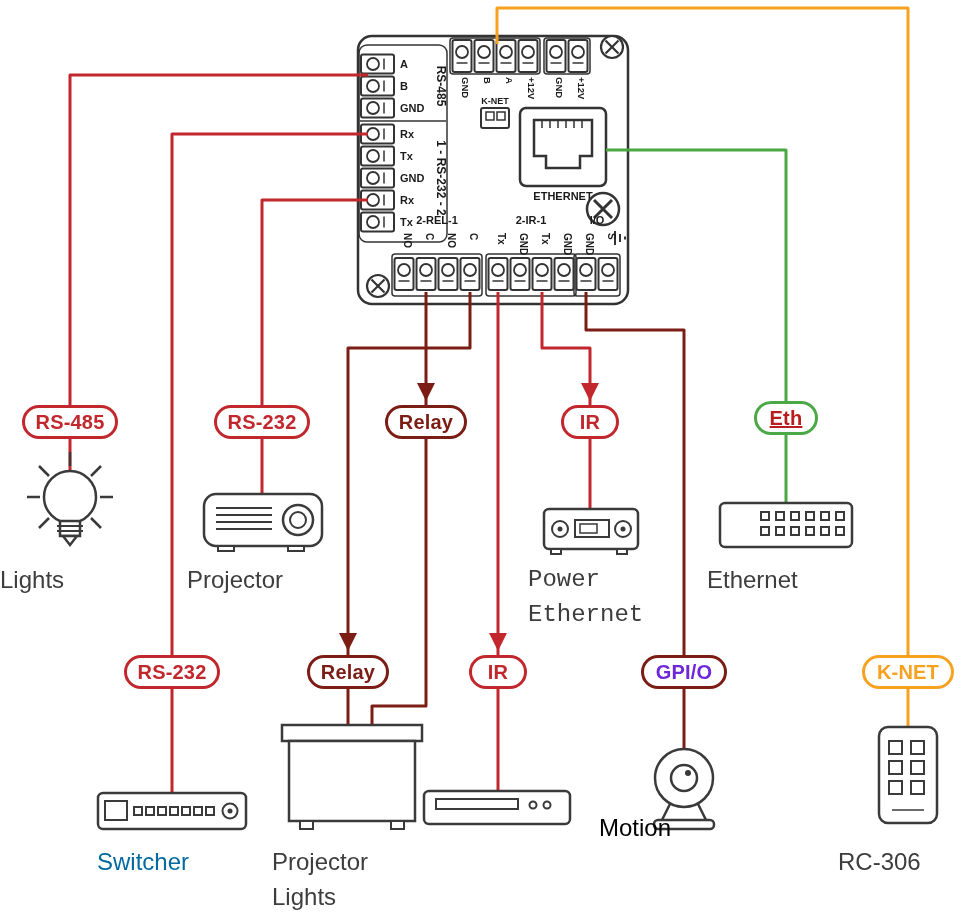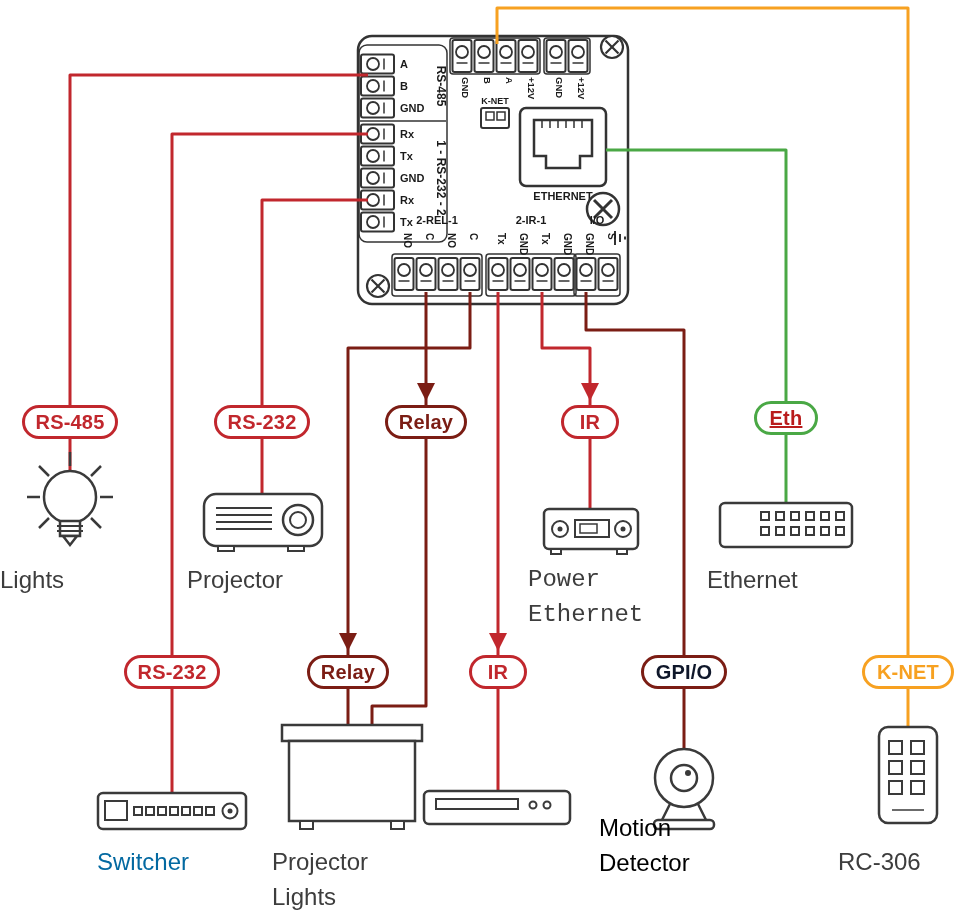--- a/index.html
+++ b/index.html
@@ -279,21 +279,21 @@
 </svg>
 
 <div class="pill" style="left: 22px; top: 405px; width: 96px; color: rgb(193, 39, 45); border-color: rgb(193, 39, 45);">RS-485</div>
 <div class="pill" style="left: 214px; top: 405px; width: 96px; color: rgb(193, 39, 45); border-color: rgb(193, 39, 45);">RS-232</div>
 <div class="pill" style="left: 385px; top: 405px; width: 82px; color: rgb(123, 29, 20); border-color: rgb(123, 29, 20);">Relay</div>
 <div class="pill" style="left: 561px; top: 405px; width: 58px; color: rgb(193, 39, 45); border-color: rgb(193, 39, 45);">IR</div>
 <div class="pill" style="left: 754px; top: 401px; width: 64px; color: #b91c1c; border-color: rgb(74, 168, 69); text-decoration: underline;">Eth</div>
 <div class="pill" style="left: 124px; top: 655px; width: 96px; color: rgb(193, 39, 45); border-color: rgb(193, 39, 45);">RS-232</div>
 <div class="pill" style="left: 307px; top: 655px; width: 82px; color: rgb(123, 29, 20); border-color: rgb(123, 29, 20);">Relay</div>
 <div class="pill" style="left: 469px; top: 655px; width: 58px; color: rgb(193, 39, 45); border-color: rgb(193, 39, 45);">IR</div>
-<div class="pill" style="left: 641px; top: 655px; width: 86px; color: #0f172a; border-color: rgb(123, 29, 20);">GPI/O</div>
+<div class="pill" style="left: 641px; top: 655px; width: 86px; color: #6d28d9; border-color: rgb(123, 29, 20);">GPI/O</div>
 <div class="pill" style="left: 862px; top: 655px; width: 92px; color: rgb(247, 161, 33); border-color: rgb(247, 161, 33);">K-NET</div>
 
 <div class="devlabel" style="left: 0px; top: 562px; width: 146px; color: rgb(61, 61, 61);">
   <div>Lights</div>
 </div>
 <div class="devlabel" style="left: 187px; top: 562px; width: 150px; color: rgb(61, 61, 61);">
   <div>Projector</div>
 </div>
 <div class="devlabel" style="left: 528px; top: 562px; width: 160px; color: rgb(61, 61, 61); font-family: Liberation Mono, monospace;">
   <div>Power</div>
@@ -304,19 +304,18 @@
 </div>
 <div class="devlabel" style="left: 97px; top: 844px; width: 150px; color: #0369a1;">
   <div>Switcher</div>
 </div>
 <div class="devlabel" style="left: 272px; top: 844px; width: 160px; color: rgb(61, 61, 61);">
   <div>Projector</div>
   <div>Lights</div>
 </div>
 <div class="devlabel" style="left: 599px; top: 810px; width: 170px; color: #000000;">
   <div>Motion</div>
-  <div>Detector</div>
 </div>
 <div class="devlabel" style="left: 838px; top: 844px; width: 140px; color: rgb(61, 61, 61);">
   <div>RC-306</div>
 </div>
 
 </div>
 
 </body></html>

